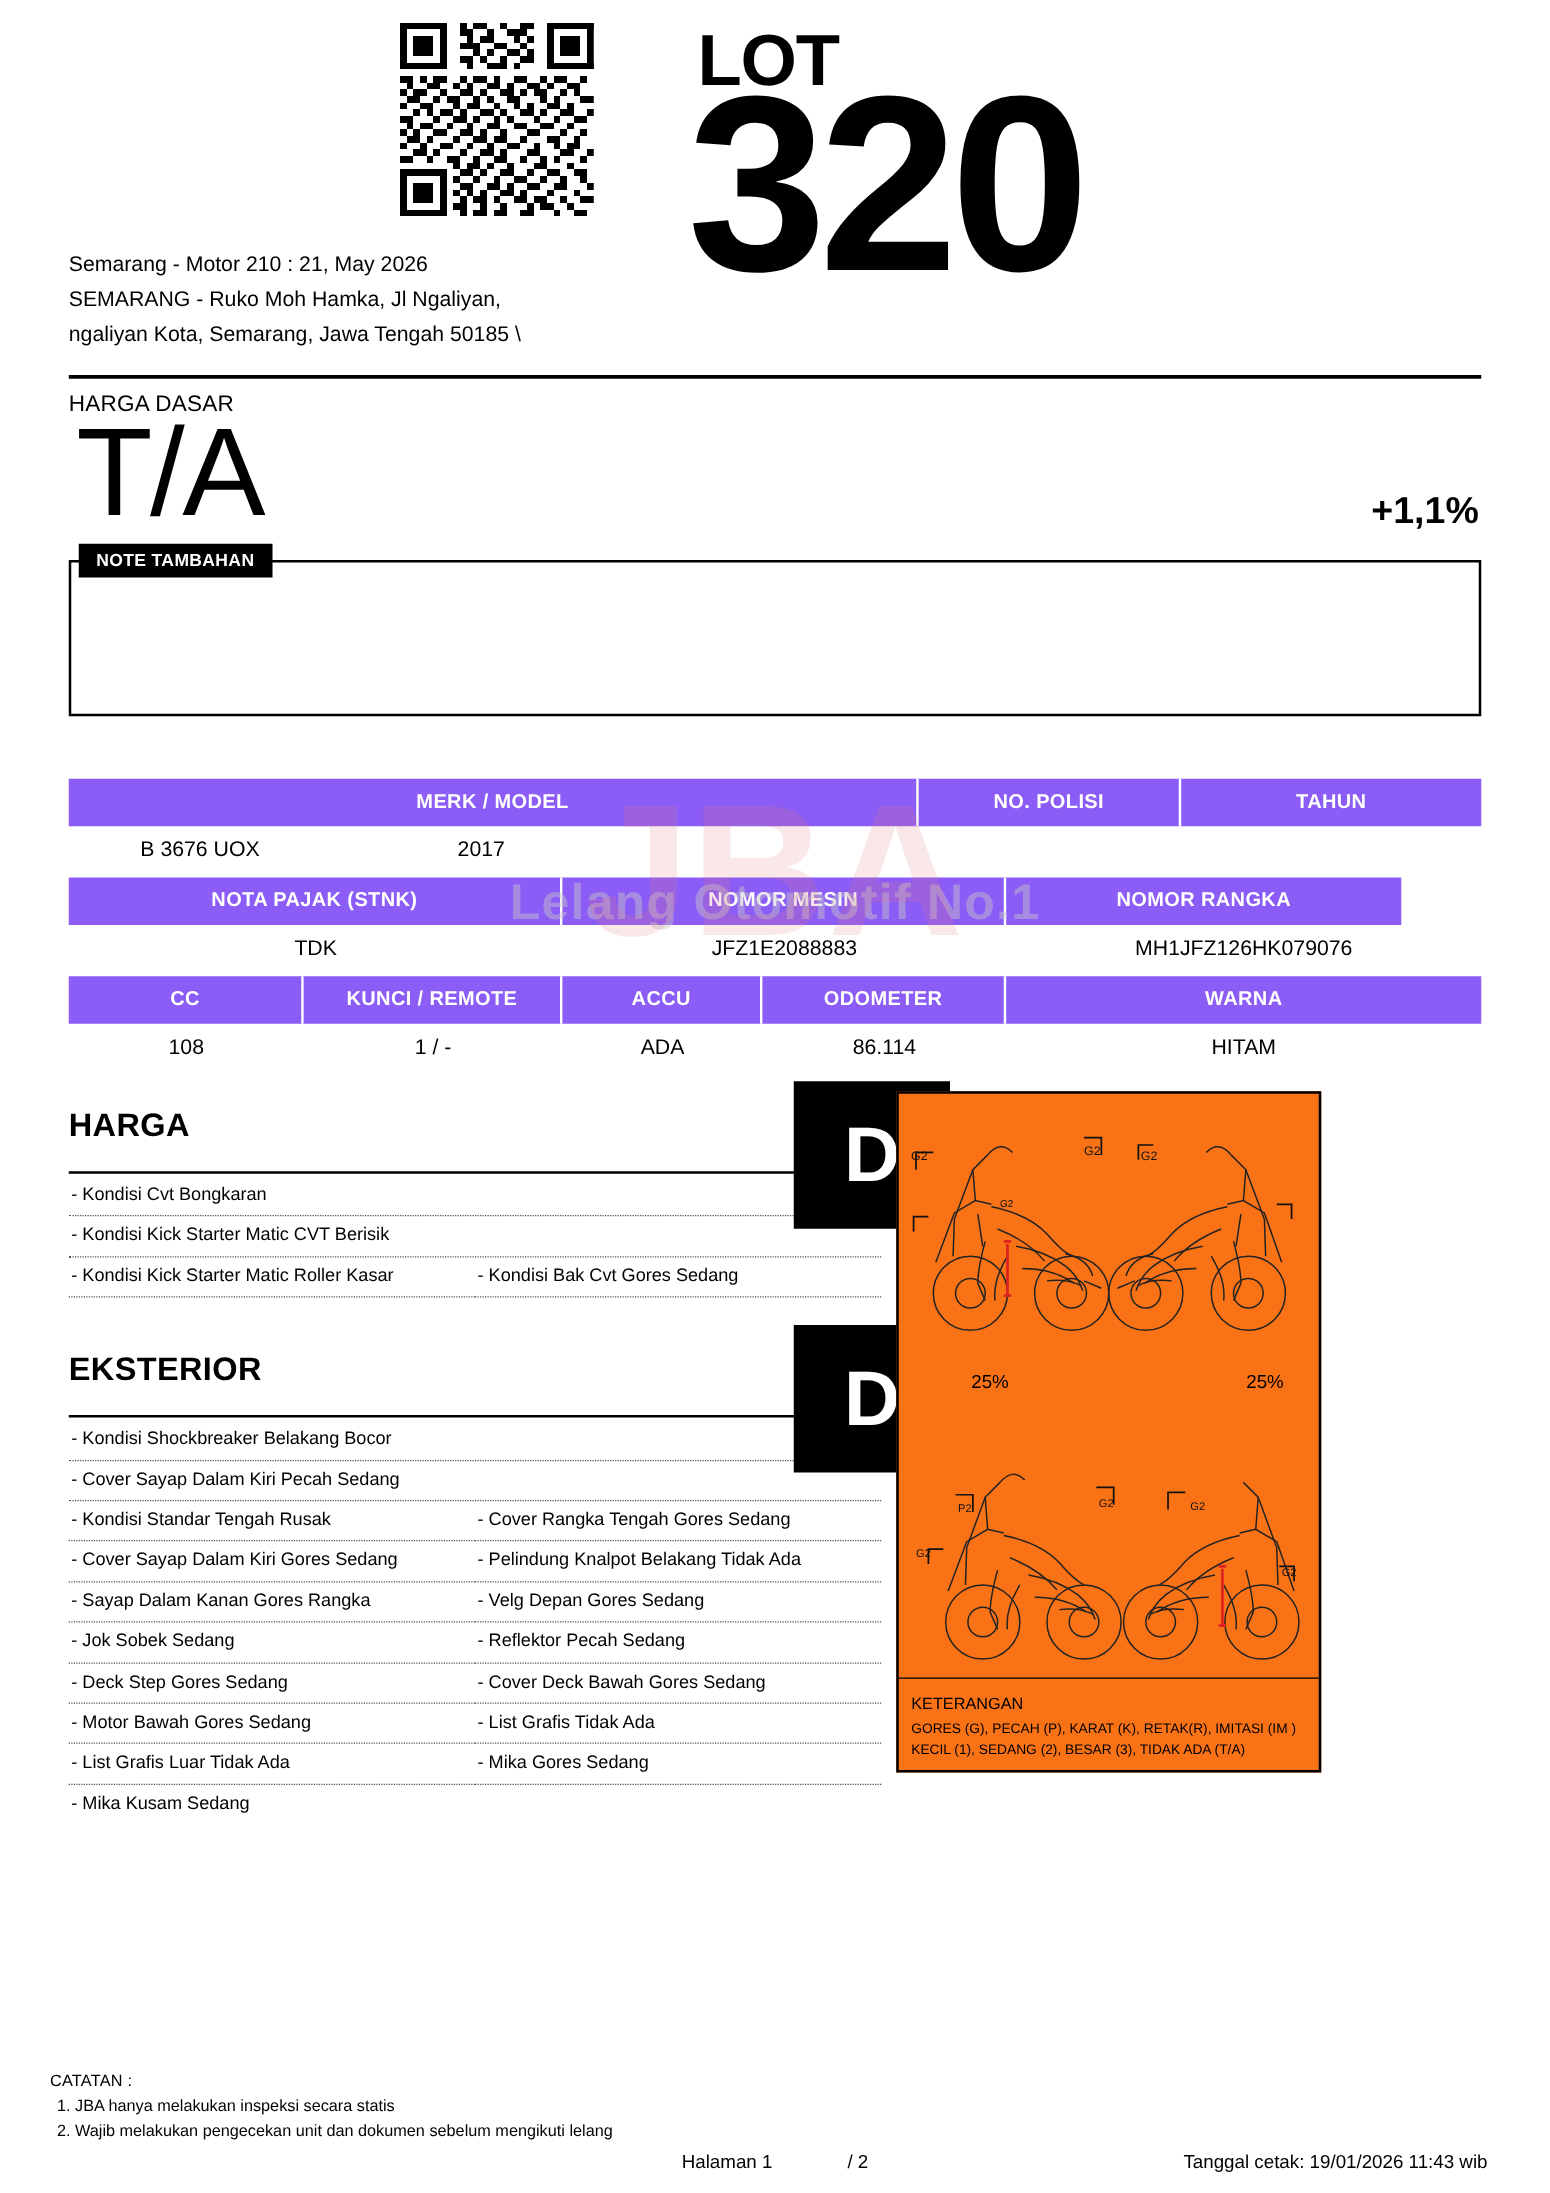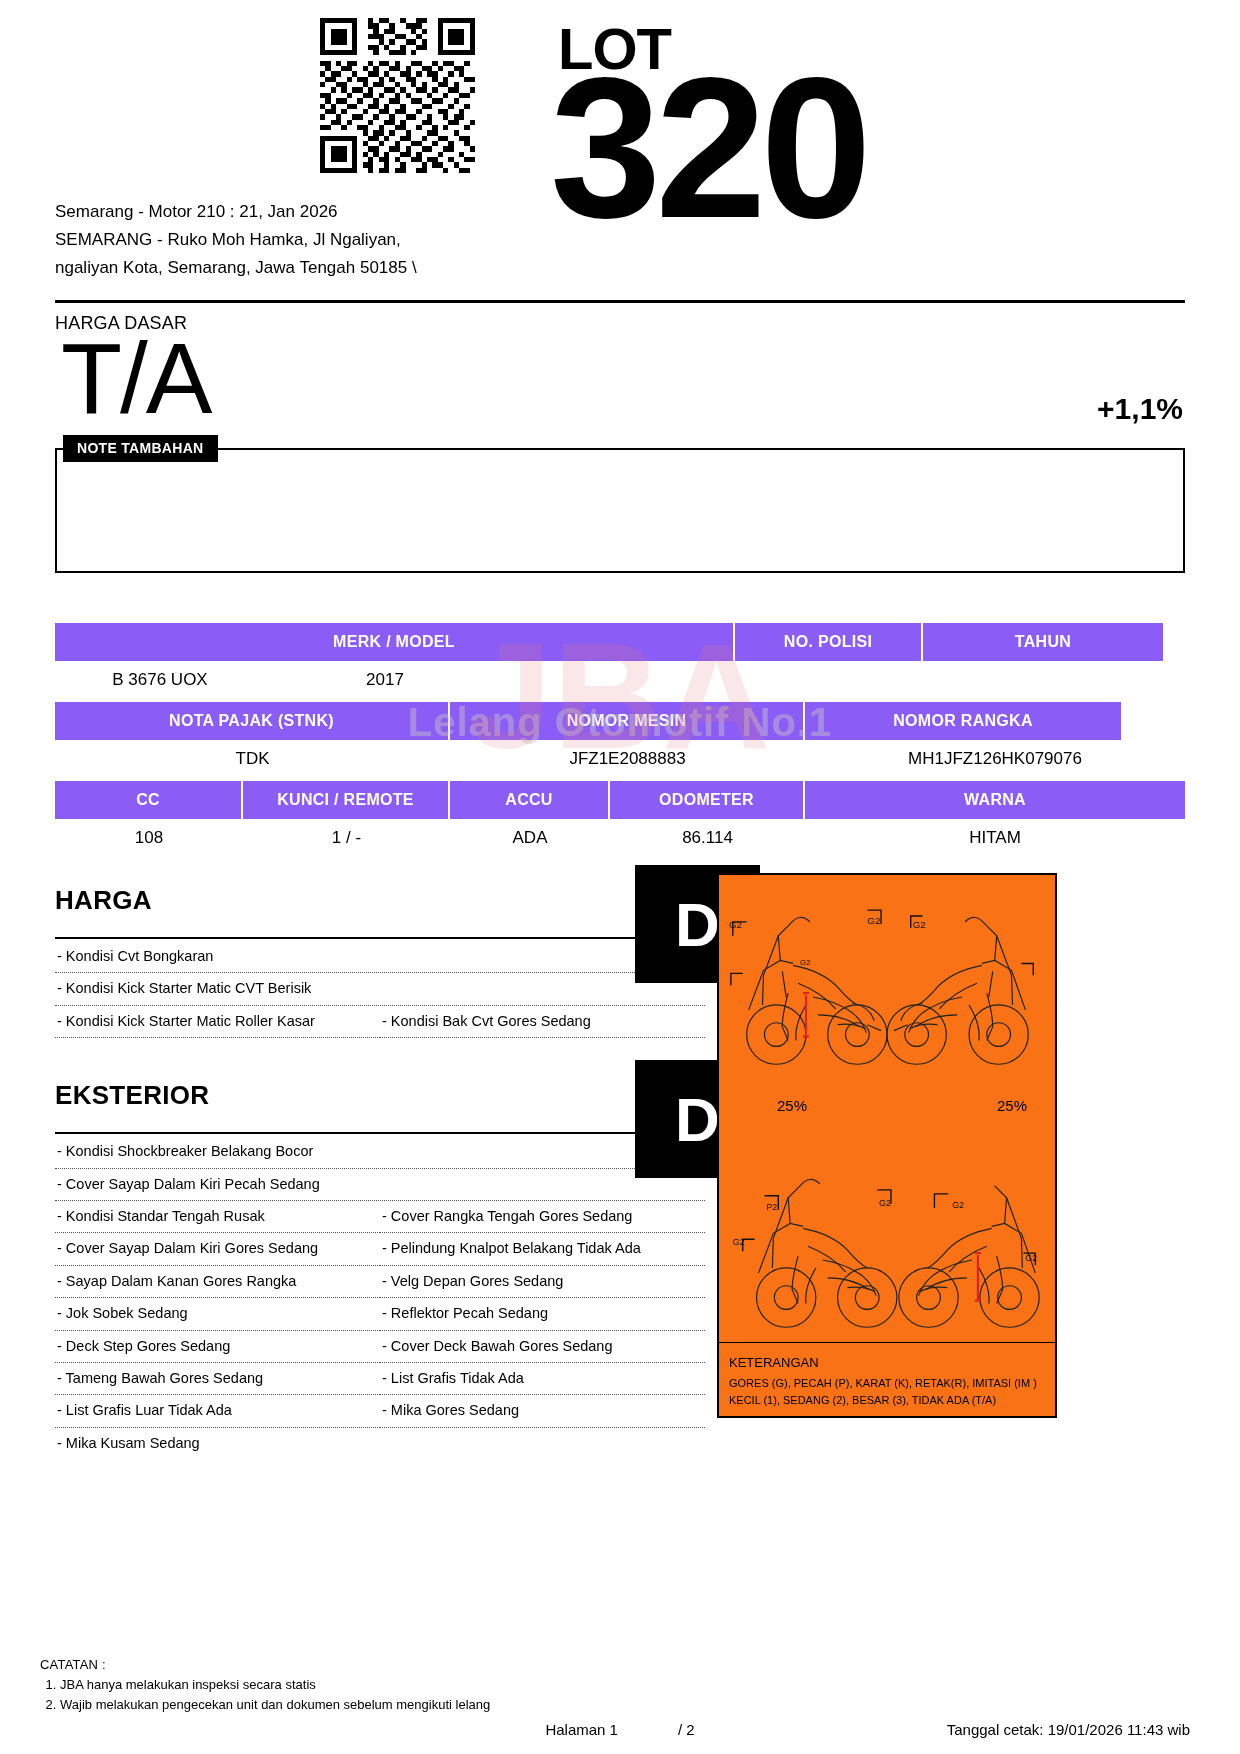--- a/index.html
+++ b/index.html
@@ -421,21 +421,21 @@
           <rect x="14" y="28" width="2" height="1"></rect>
             <rect x="18" y="28" width="2" height="1"></rect>
           <rect x="23" y="28" width="1" height="1"></rect>
             <rect x="26" y="28" width="2" height="1"></rect>
         </g>
       </svg>
     </div>
     <div class="lot-word">LOT</div>
     <div class="lot-number">320</div>
     <div class="addr">
-      <div>Semarang - Motor 210 : 21, Jan 2026</div>
+      <div>Semarang - Motor 210 : 21, May 2026</div>
       <div>SEMARANG - Ruko Moh Hamka, Jl Ngaliyan,</div>
       <div>ngaliyan Kota, Semarang, Jawa Tengah 50185 \</div>
     </div>
   </div>
 
   <hr class="hr-thick">
 
   <div class="harga-label">HARGA DASAR</div>
   <div class="harga-row">
     <div class="harga-value">T/A</div>
@@ -444,21 +444,21 @@
 
   <div class="note-wrap">
     <div class="note-tag">NOTE TAMBAHAN</div>
     <div class="note-box"></div>
   </div>
 
   <div class="spec">
 
     <div class="row">
       <div class="hdr" style="width:680px">MERK / MODEL</div>
-      <div class="hdr" style="width:188px">NO. POLISI</div>
+      <div class="hdr" style="width:210px">NO. POLISI</div>
       <div class="hdr" style="width:240px">TAHUN</div>
     </div>
     <div class="row values">
       <div class="val" style="width:210px">B 3676 UOX</div>
       <div class="val" style="width:240px">2017</div>
     </div>
 
     <div class="row">
       <div class="hdr" style="width:395px">NOTA PAJAK (STNK)</div>
       <div class="hdr" style="width:355px">NOMOR MESIN</div>
@@ -513,21 +513,21 @@
         <div class="item">- Kondisi Standar Tengah Rusak</div>
         <div class="item">- Cover Rangka Tengah Gores Sedang</div>
         <div class="item">- Cover Sayap Dalam Kiri Gores Sedang</div>
         <div class="item">- Pelindung Knalpot Belakang Tidak Ada</div>
         <div class="item">- Sayap Dalam Kanan Gores Rangka</div>
         <div class="item">- Velg Depan Gores Sedang</div>
         <div class="item">- Jok Sobek Sedang</div>
         <div class="item">- Reflektor Pecah Sedang</div>
         <div class="item">- Deck Step Gores Sedang</div>
         <div class="item">- Cover Deck Bawah Gores Sedang</div>
-        <div class="item">- Tameng Bawah Gores Sedang</div>
+        <div class="item">- Motor Bawah Gores Sedang</div>
         <div class="item">- List Grafis Tidak Ada</div>
         <div class="item">- List Grafis Luar Tidak Ada</div>
         <div class="item">- Mika Gores Sedang</div>
         <div class="item" style="border-bottom:0">- Mika Kusam Sedang</div>
       </div>
     </div>
 
     <div class="right-col">
       <div class="diagram">
 

